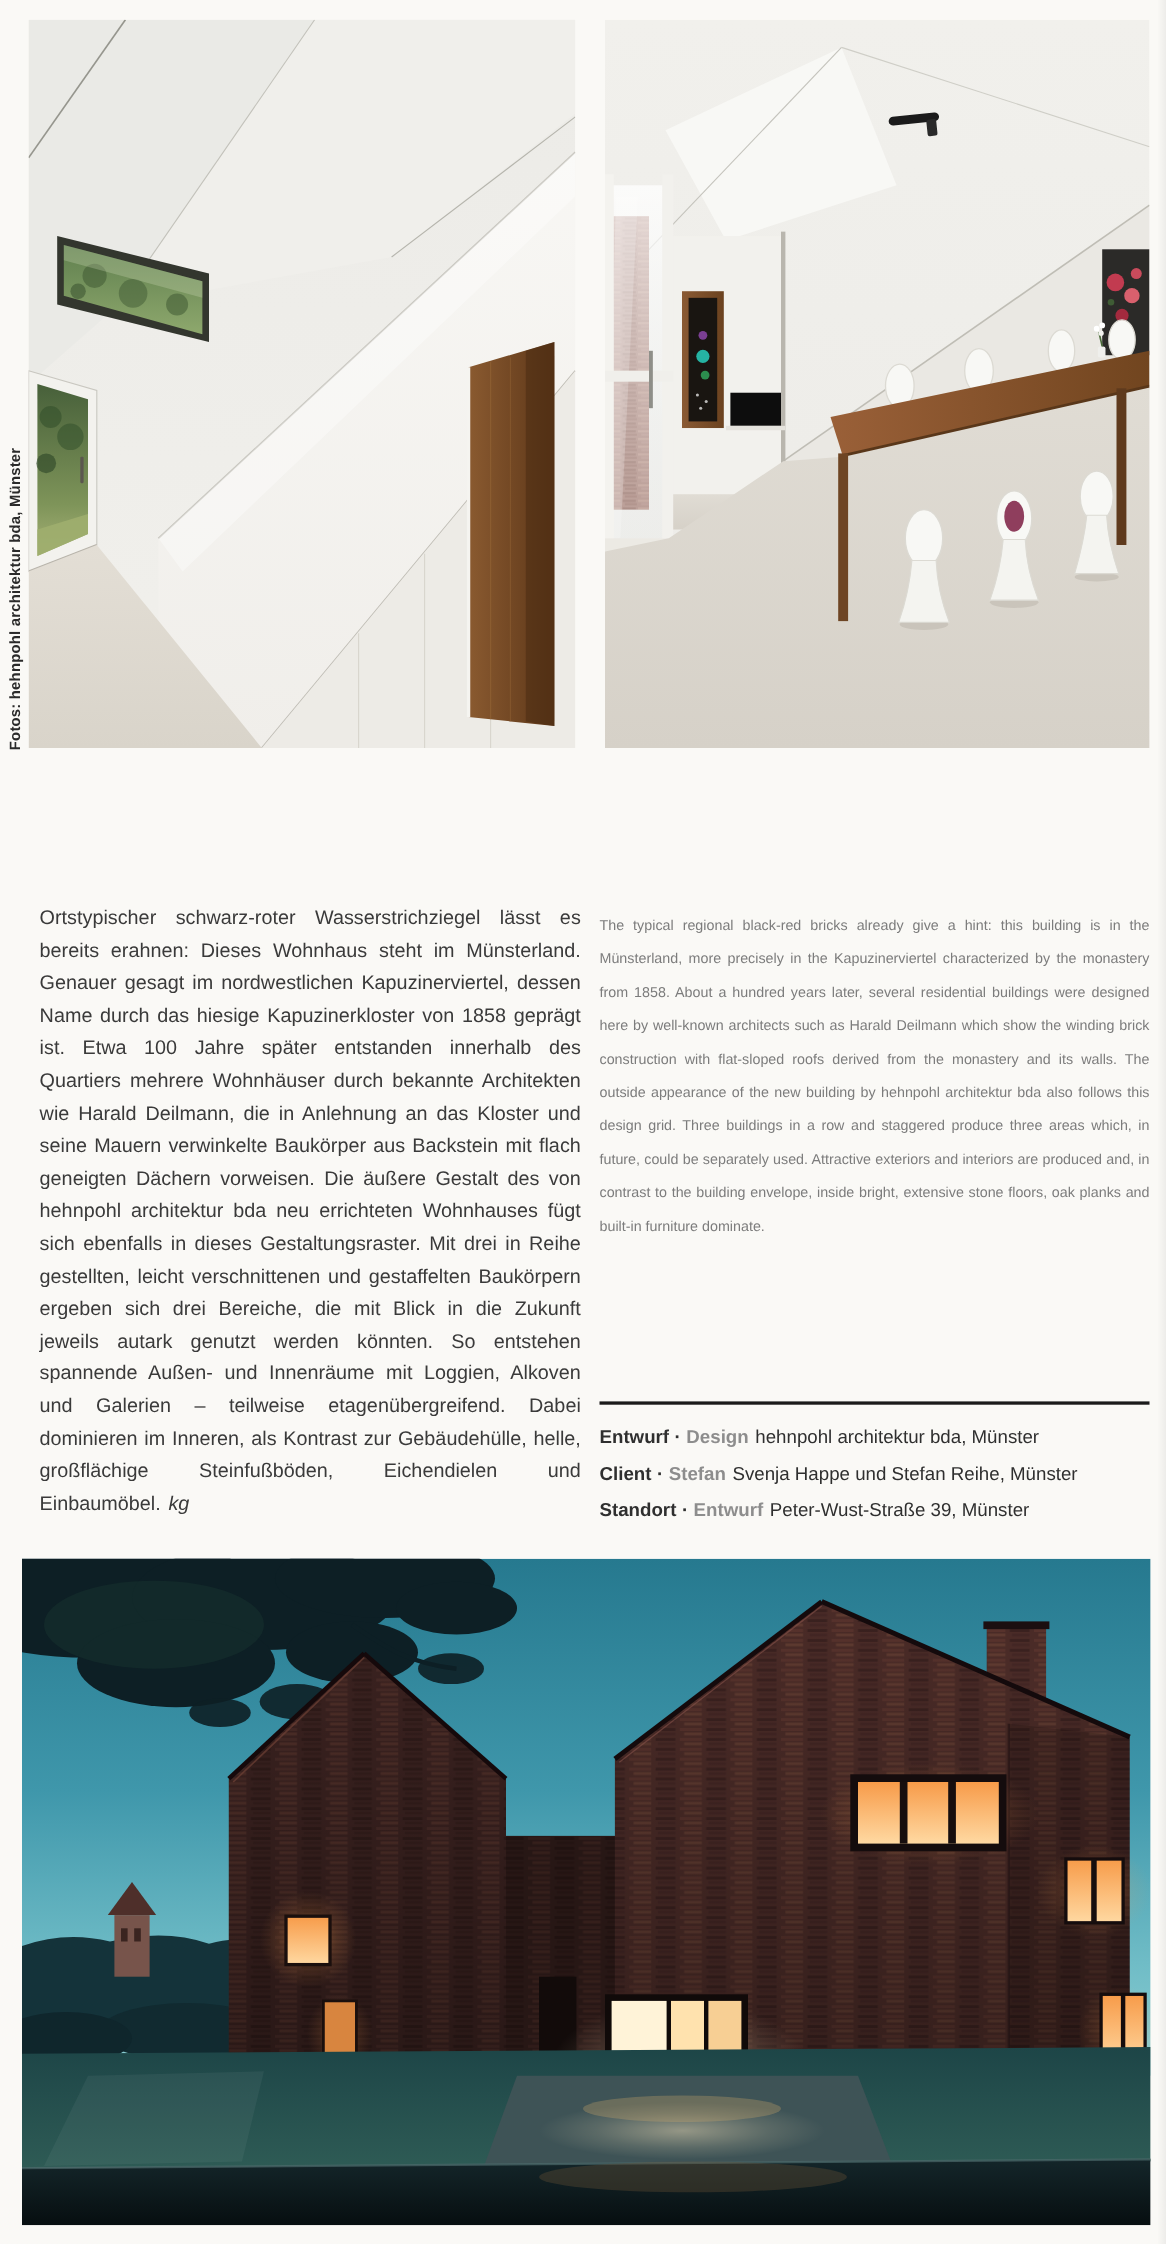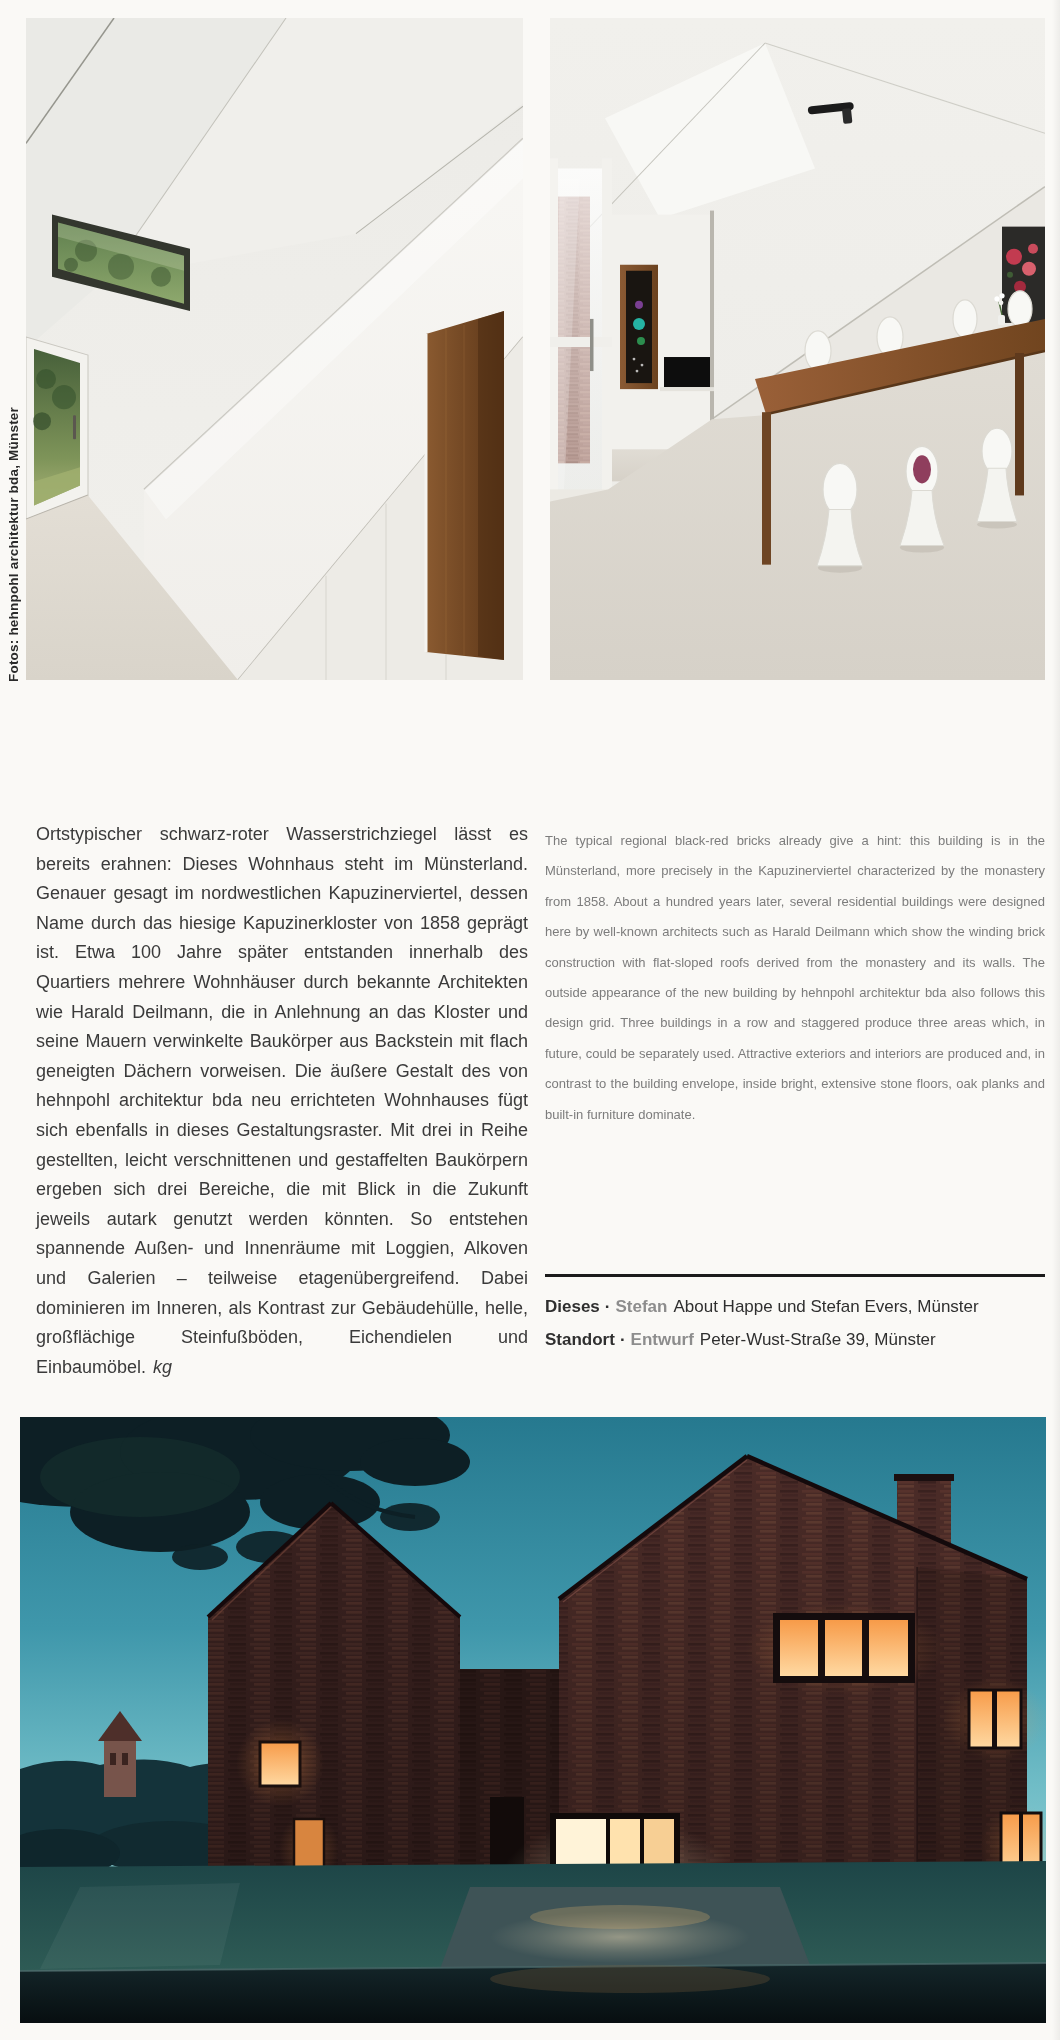--- a/index.html
+++ b/index.html
@@ -236,21 +236,24 @@
   </div>
 
   <div class="col col-en" lang="en">
     <p>The typical regional black-red bricks already give a hint: this building is in the Münsterland, more precisely in the Kapuzinerviertel characterized by the monastery from 1858. About a hundred years later, several residential buildings were designed here by well-known architects such as Harald Deilmann which show the winding brick construction with flat-sloped roofs derived from the monastery and its walls. The outside appearance of the new building by hehnpohl architektur bda also follows this design grid. Three buildings in a row and staggered produce three areas which, in future, could be separately used. Attractive exteriors and interiors are produced and, in contrast to the building envelope, inside bright, extensive stone floors, oak planks and built-in furniture dominate.</p>
   </div>
 
   <div class="rule"></div>
 
   <div class="credits">
     <div class="credit-row">
-      <span class="credit-label-de">Dieses</span><span class="credit-sep">·</span><span class="credit-label-en">Stefan</span><span class="credit-value">About Happe und Stefan Evers, Münster</span>
+      <span class="credit-label-de">Entwurf</span><span class="credit-sep">·</span><span class="credit-label-en">Design</span><span class="credit-value">hehnpohl architektur bda, Münster</span>
+    </div>
+    <div class="credit-row">
+      <span class="credit-label-de">Client</span><span class="credit-sep">·</span><span class="credit-label-en">Stefan</span><span class="credit-value">Svenja Happe und Stefan Reihe, Münster</span>
     </div>
     <div class="credit-row">
       <span class="credit-label-de">Standort</span><span class="credit-sep">·</span><span class="credit-label-en">Entwurf</span><span class="credit-value">Peter-Wust-Straße 39, Münster</span>
     </div>
   </div>
 
   <div class="photo" style="left:20px;top:1417px;width:1026px;height:606px;">
     <svg viewBox="0 0 1026 606" preserveAspectRatio="none">
       <defs>
         <linearGradient id="sky" x1="0" y1="0" x2="0" y2="1">

